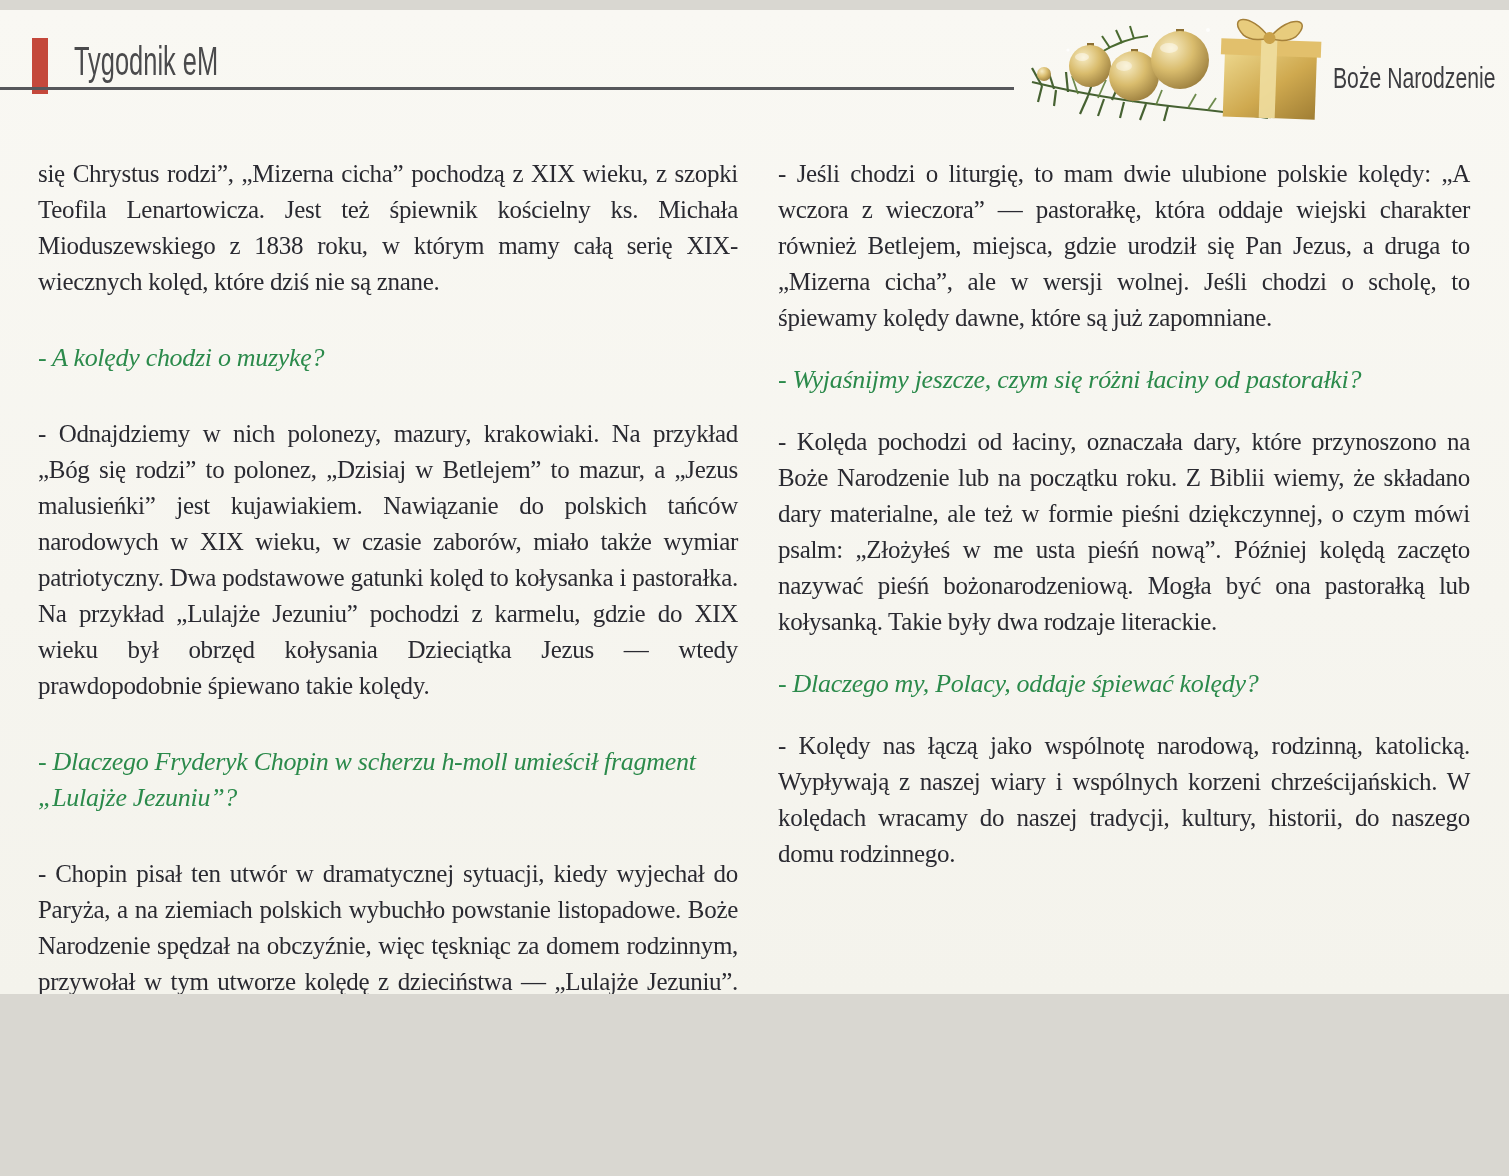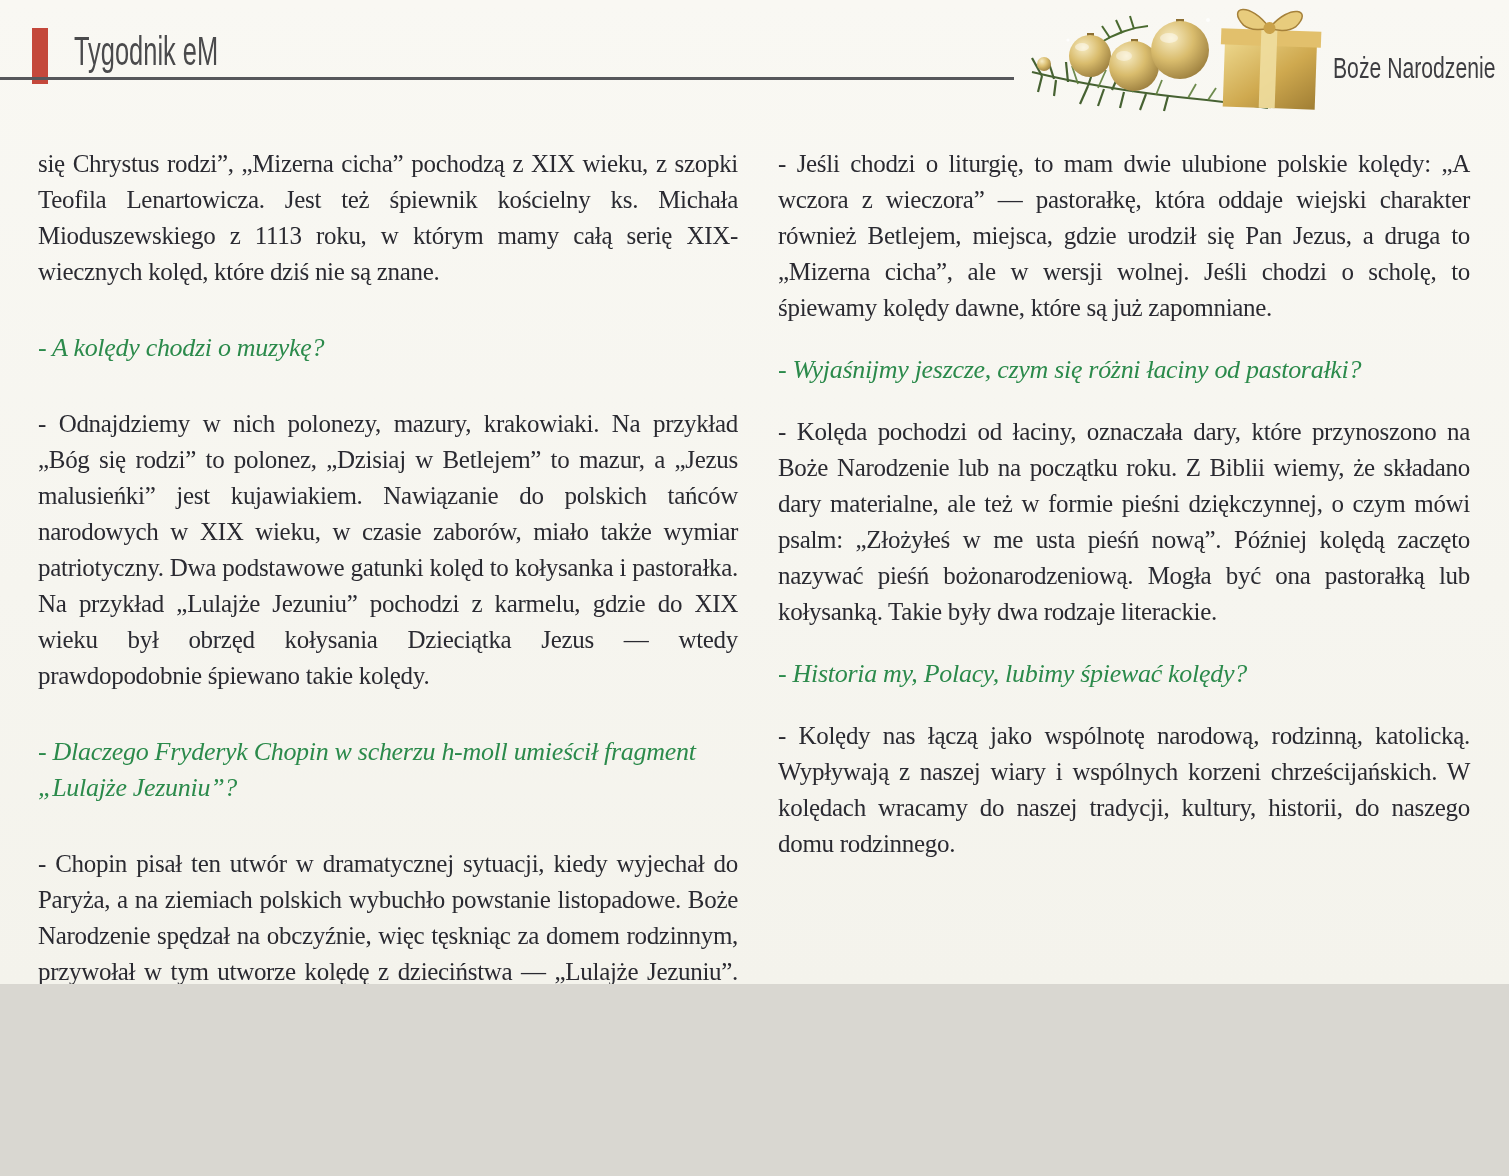--- a/index.html
+++ b/index.html
@@ -2,21 +2,21 @@
 <html lang="pl"><head>
 <meta charset="utf-8">
 <style>
   * { box-sizing: border-box; margin: 0; padding: 0; }
   html,body { background: #d9d7d1; }
   body { font-family: "Liberation Serif", serif; }
 
   .page {
     position: relative;
     width: 1509px; height: 984px;
-    margin: 0 auto;
+    margin: 10px auto;
     background: linear-gradient(180deg, #f9f8f3 0%, #f6f5ef 60%, #f4f3ec 100%);
     overflow: hidden;
   }
 
   
   .accent-bar {
     position: absolute; left: 32px; top: 28px;
     width: 16px; height: 56px;
     background: #c4483b;
   }
@@ -171,32 +171,32 @@
       <path d="M240 28 C260 2 284 8 266 26 C258 32 246 30 240 28 Z" fill="#e8cc7d" stroke="#a5813a" stroke-width="1.5"></path>
       <circle cx="240" cy="28" r="6" fill="#caa24a"></circle>
     </g>
     <circle cx="180" cy="20" r="2" fill="#ffffff" opacity="0.8"></circle>
     <circle cx="40" cy="40" r="1.6" fill="#ffffff" opacity="0.8"></circle>
   </svg>
 
   <div class="section-label">Boże Narodzenie</div>
 
   <div class="col col-left">
-    <p class="body">się Chrystus rodzi”, „Mizerna cicha” pochodzą z XIX wieku, z szopki Teofila Lenartowicza. Jest też śpiewnik kościelny ks. Michała Mioduszewskiego z 1113 roku, w którym mamy całą serię XIX-wiecznych kolęd, które dziś nie są znane.</p>
+    <p class="body">się Chrystus rodzi”, „Mizerna cicha” pochodzą z XIX wieku, z szopki Teofila Lenartowicza. Jest też śpiewnik kościelny ks. Michała Mioduszewskiego z 1838 roku, w którym mamy całą serię XIX-wiecznych kolęd, które dziś nie są znane.</p>
     <p class="question">- A kolędy chodzi o muzykę?</p>
     <p class="body">- Odnajdziemy w nich polonezy, mazury, krakowiaki. Na przykład „Bóg się rodzi” to polonez, „Dzisiaj w Betlejem” to mazur, a „Jezus malusieńki” jest kujawiakiem. Nawiązanie do polskich tańców narodowych w XIX wieku, w czasie zaborów, miało także wymiar patriotyczny. Dwa podstawowe gatunki kolęd to kołysanka i pastorałka. Na przykład „Lulajże Jezuniu” pochodzi z karmelu, gdzie do XIX wieku był obrzęd kołysania Dzieciątka Jezus — wtedy prawdopodobnie śpiewano takie kolędy.</p>
     <p class="question">- Dlaczego Fryderyk Chopin w scherzu h-moll umieścił fragment „Lulajże Jezuniu”?</p>
     <p class="body">- Chopin pisał ten utwór w dramatycznej sytuacji, kiedy wyjechał do Paryża, a na ziemiach polskich wybuchło powstanie listopadowe. Boże Narodzenie spędzał na obczyźnie, więc tęskniąc za domem rodzinnym, przywołał w tym utworze kolędę z dzieciństwa — „Lulajże Jezuniu”. Scherzo jest umuzycznieniem walki duchowej człowieka i przeplatają się w nim różne emocje.</p>
   </div>
 
   <div class="col col-right">
     <p class="body">- Jeśli chodzi o liturgię, to mam dwie ulubione polskie kolędy: „A wczora z wieczora” — pastorałkę, która oddaje wiejski charakter również Betlejem, miejsca, gdzie urodził się Pan Jezus, a druga to „Mizerna cicha”, ale w wersji wolnej. Jeśli chodzi o scholę, to śpiewamy kolędy dawne, które są już zapomniane.</p>
     <p class="question">- Wyjaśnijmy jeszcze, czym się różni łaciny od pastorałki?</p>
     <p class="body">- Kolęda pochodzi od łaciny, oznaczała dary, które przynoszono na Boże Narodzenie lub na początku roku. Z Biblii wiemy, że składano dary materialne, ale też w formie pieśni dziękczynnej, o czym mówi psalm: „Złożyłeś w me usta pieśń nową”. Później kolędą zaczęto nazywać pieśń bożonarodzeniową. Mogła być ona pastorałką lub kołysanką. Takie były dwa rodzaje literackie.</p>
-    <p class="question">- Historia my, Polacy, lubimy śpiewać kolędy?</p>
+    <p class="question">- Dlaczego my, Polacy, oddaje śpiewać kolędy?</p>
     <p class="body">- Kolędy nas łączą jako wspólnotę narodową, rodzinną, katolicką. Wypływają z naszej wiary i wspólnych korzeni chrześcijańskich. W kolędach wracamy do naszej tradycji, kultury, historii, do naszego domu rodzinnego.</p>
   </div>
 
   <div class="banner">
     <svg class="banner-photo" viewBox="0 0 64 94" aria-hidden="true">
       <rect width="64" height="94" fill="#ddd6c8"></rect>
       <ellipse cx="31" cy="20" rx="20" ry="16" fill="#b7aea0"></ellipse>
       <ellipse cx="31" cy="13" rx="16" ry="9" fill="#cdc5b6"></ellipse>
       <ellipse cx="31" cy="33" rx="12" ry="14" fill="#d8a888"></ellipse>
       <rect x="19" y="29" width="10" height="7" rx="2" fill="none" stroke="#6b6157" stroke-width="1.5"></rect>

